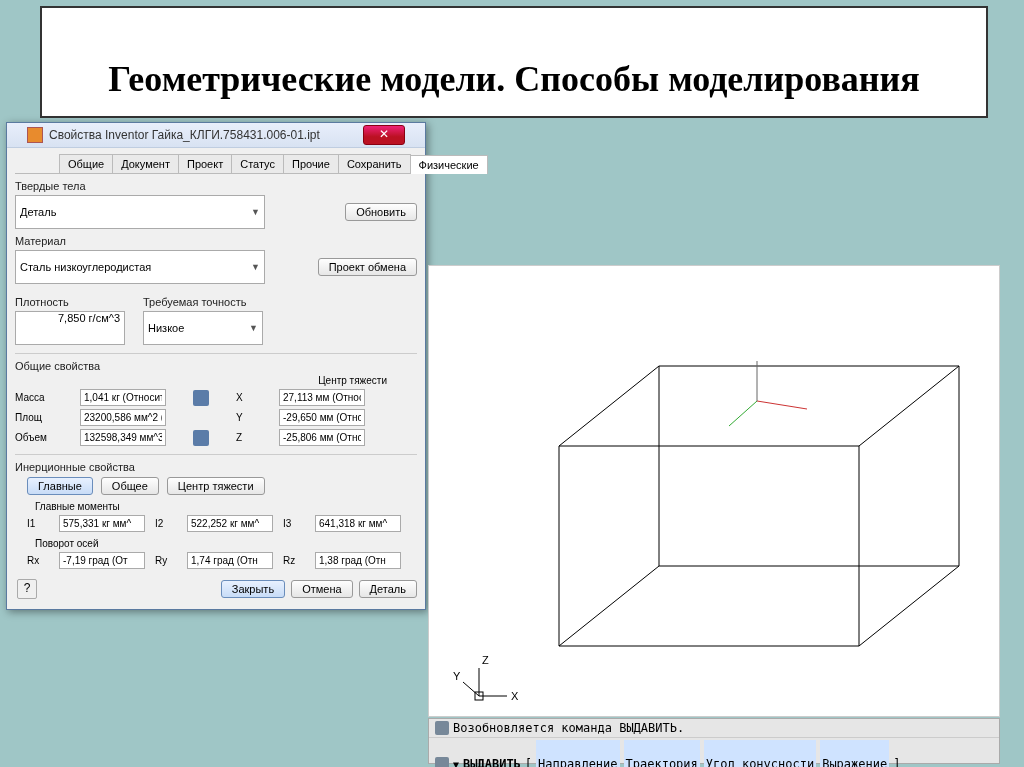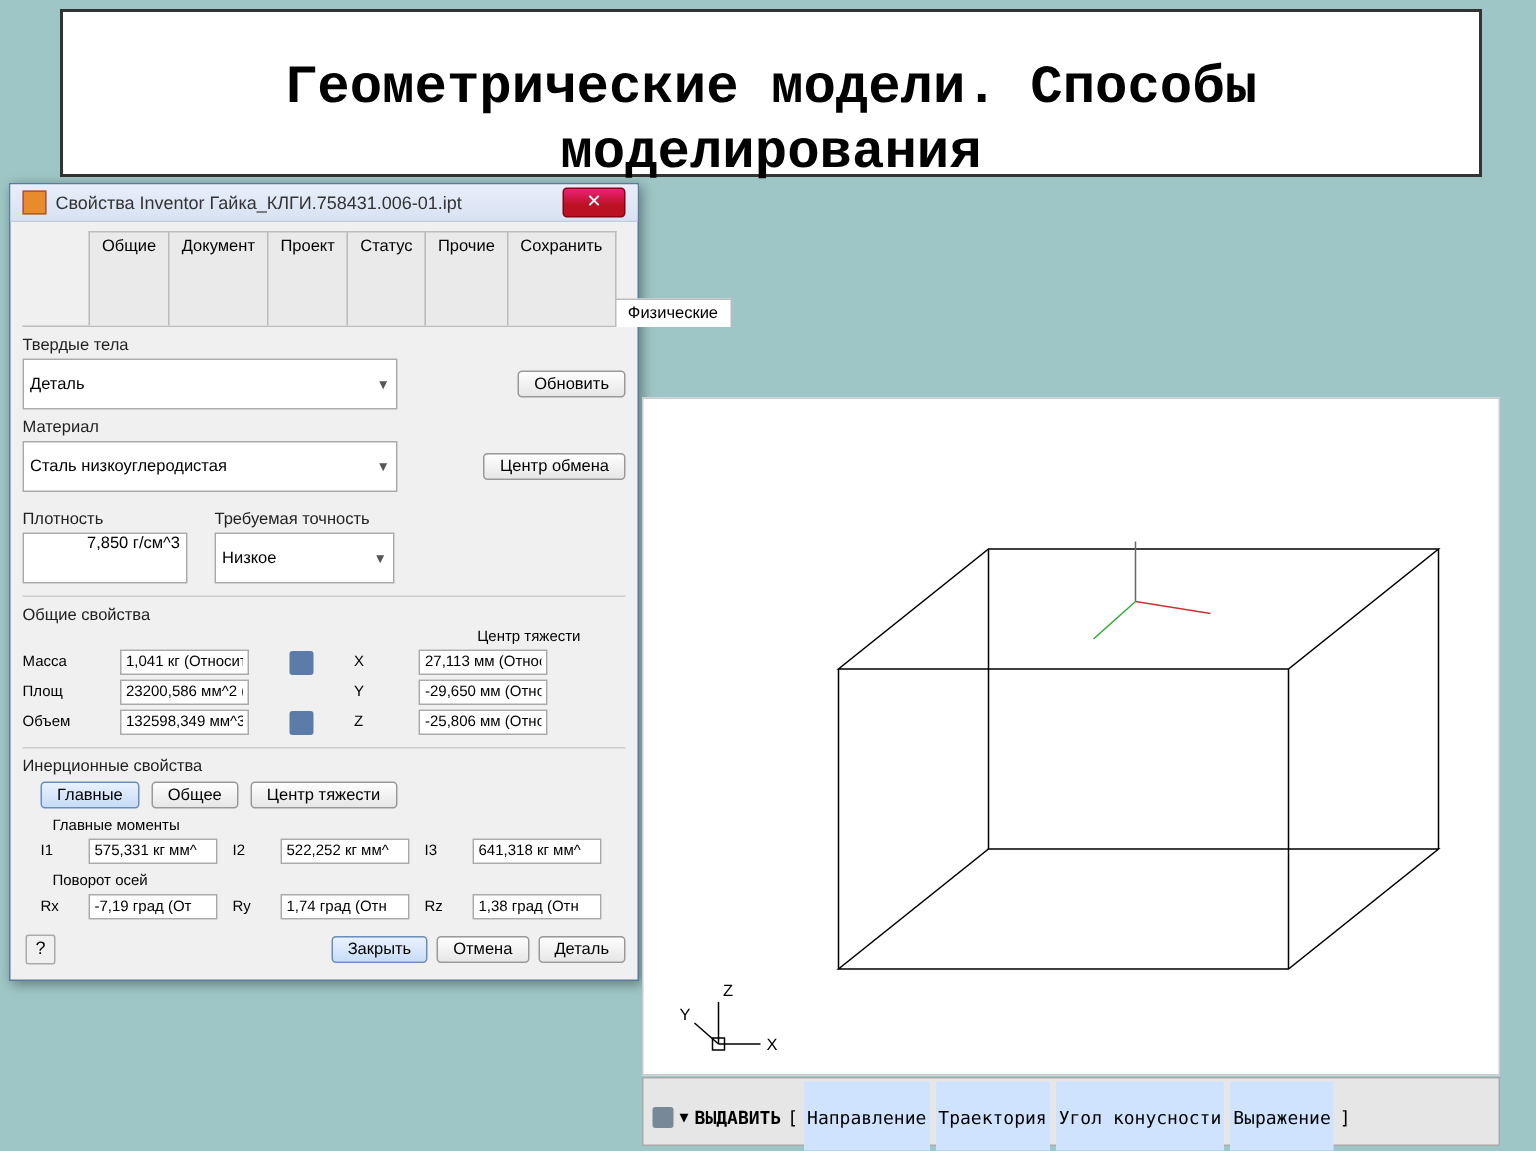--- a/index.html
+++ b/index.html
@@ -19,42 +19,42 @@
   height: 108px;
   border: 2px solid #333;
   background: #fff;
   display: flex;
   align-items: center;
   justify-content: center;
 }
 .slide-title {
   font-size: 36px;
   font-weight: bold;
-  font-family: Liberation Mono, monospace;
+  font-family: Liberation Serif, serif;
   text-align: center;
   line-height: 1.2;
   margin-top: 36px;
 }
 
 .dialog {
   position: absolute;
   left: 6px;
   top: 122px;
   width: 418px;
   background: #f0f0f0;
   border: 1px solid #5a7aa0;
   box-shadow: 2px 2px 8px rgba(0,0,0,0.4);
   font-size: 11px;
 }
 .dlg-titlebar {
   height: 24px;
   background: linear-gradient(#e8eefb, #d8e2f2);
   display: flex;
   align-items: center;
-  padding: 0 8px;
+  padding: 0 20px;
   border-bottom: 1px solid #bfcde0;
 }
 .dlg-icon {
   width: 14px; height: 14px;
   background: #e88b2d;
   border: 1px solid #a55;
   margin-right: 6px;
 }
 .dlg-title { flex: 1; font-size: 12px; color: #333;}
 .dlg-close {
@@ -72,21 +72,21 @@
 .tabs { display: flex; border-bottom: 1px solid #bbb; margin-bottom: 6px; padding-left: 44px; }
 .tab {
   padding: 3px 8px;
   font-size: 11px;
   border: 1px solid #bbb;
   border-bottom: none;
   background: #eaeaea;
   margin-right: -1px;
   cursor: pointer;
 }
-.tab.active { background: #fff; position: relative; top: 1px; margin-top: 44px; }
+.tab.active { background: #fff; position: relative; top: 1px; }
 
 .section-label { font-size: 11px; margin: 6px 0 3px; color: #222;}
 .field-row { display: flex; align-items: center; margin: 3px 0; gap: 8px;}
 .sel, .txt {
   border: 1px solid #aaa;
   background: #fff;
   height: 34px;
   font-size: 11px;
   padding: 0 4px;
   box-sizing: border-box;
@@ -179,21 +179,21 @@
       <div class="btn">Обновить</div>
     </div>
 
     <div class="section-label">Материал</div>
     <div class="field-row">
       <div class="sel" style="width:250px">
         <span>Сталь низкоуглеродистая</span>
           <span class="arr">▼</span>
       </div>
       <div style="flex:1"></div>
-      <div class="btn">Центр обмена</div>
+      <div class="btn">Проект обмена</div>
     </div>
 
     <div class="field-row" style="margin-top:6px">
       <div style="width:120px">
         <div class="section-label">Плотность</div>
         <div class="txt" style="width:110px;text-align:right">7,850 г/см^3</div>
       </div>
       <div>
         <div class="section-label">Требуемая точность</div>
         <div class="sel" style="width:120px">
@@ -286,20 +286,24 @@
       <line x1="0" y1="0" x2="0" y2="-28" stroke="#000"></line>
       <rect x="-4" y="-4" width="8" height="8" fill="none" stroke="#000"></rect>
       <text x="32" y="4" font-size="11">X</text>
       <text x="-26" y="-16" font-size="11">Y</text>
       <text x="3" y="-32" font-size="11">Z</text>
     </g>
   </svg>
 </div>
 
 <div class="cmdarea">
+  <div class="cmdline1">
+    <span class="cmd-icon"></span>
+    <span>Возобновляется команда ВЫДАВИТЬ.</span>
+  </div>
   <div class="cmdline2">
     <span class="cmd-icon"></span>
     <span style="font-size:10px">▼</span>
     <b>ВЫДАВИТЬ</b>
     <span>[</span>
     <span class="hl">Направление</span>
     <span class="hl">Траектория</span>
     <span class="hl">Угол конусности</span>
     <span class="hl">Выражение</span>
     <span>]</span>

